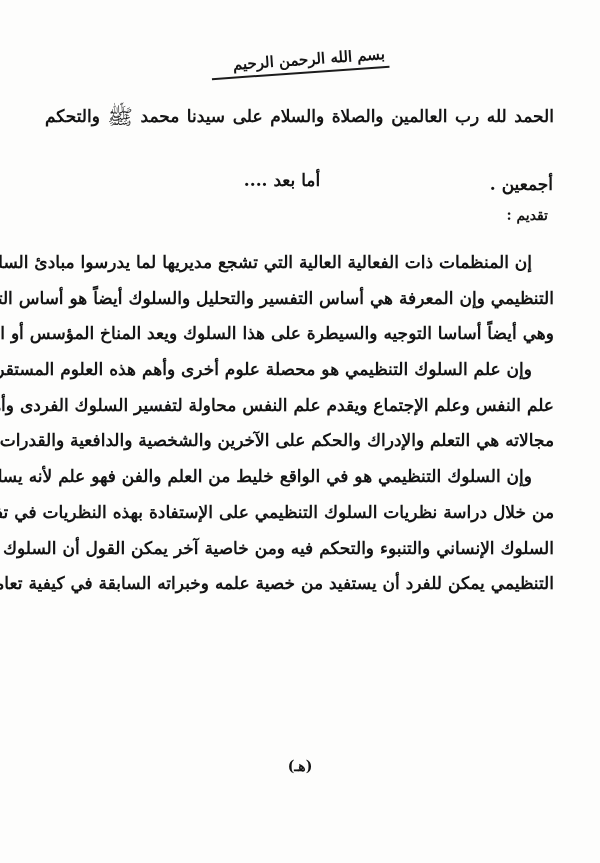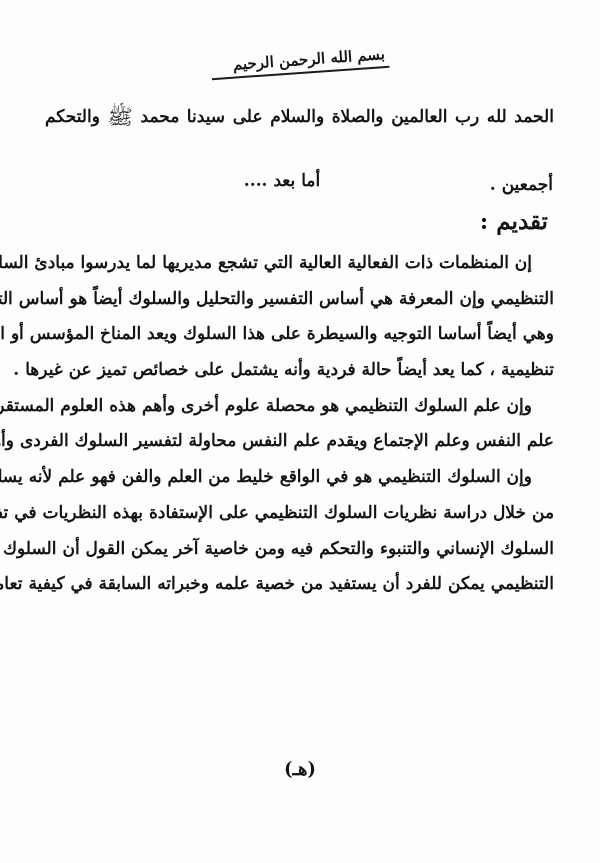--- a/index.html
+++ b/index.html
@@ -66,21 +66,21 @@
     text-align: center;
     font-size: 17px;
     font-weight: 600;
     margin-left: 8px;
   }
 
   
   .heading {
     top: 207px;
     right: 52px;
-    font-size: 23px;
+    font-size: 14px;
     font-weight: 700;
     letter-spacing: 0.5px;
   }
 
   
   .body-block {
     top: 245px;
     right: 46px;
     left: 45px;
     font-size: 17px;
@@ -99,21 +99,21 @@
   .line.end {
     text-align-last: right;
     -moz-text-align-last: right;
   }
 
   
   .page-number {
     top: 758px;
     left: 0; right: 0;
     text-align: center;
-    font-size: 18px;
+    font-size: 14px;
     font-weight: 700;
   }
 </style>
 </head>
 <body>
 
 <div class="abs basmala-wrap">
   <span class="basmala">بسم الله الرحمن الرحيم</span>
 </div>
 
@@ -127,24 +127,24 @@
 
 <div class="abs amma-baad">أما بعد ....</div>
 
 <div class="abs heading">تقديم :</div>
 
 <div class="abs body-block">
 
   <div class="line indent">إن المنظمات ذات الفعالية العالية التي تشجع مديريها لما يدرسوا مبادئ السلوك</div>
   <div class="line">التنظيمي وإن المعرفة هي أساس التفسير والتحليل والسلوك أيضاً هو أساس التنبؤية</div>
   <div class="line">وهي أيضاً أساسا التوجيه والسيطرة على هذا السلوك ويعد المناخ المؤسس أو التنظيمي</div>
-  <div class="line end">تنظيمية ، كما يعد أيضاً حالة فردية وأنه يشتمل على خصائص تميز عن غيرها .</div>
 
   <div class="line indent">وإن علم السلوك التنظيمي هو محصلة علوم أخرى وأهم هذه العلوم المستقرة هو</div>
   <div class="line">علم النفس وعلم الإجتماع ويقدم علم النفس محاولة لتفسير السلوك الفردى وأهم</div>
+  <div class="line">مجالاته هي التعلم والإدراك والحكم على الآخرين والشخصية والدافعية والقدرات</div>
 
   <div class="line indent">وإن السلوك التنظيمي هو في الواقع خليط من العلم والفن فهو علم لأنه يساعد</div>
   <div class="line">من خلال دراسة نظريات السلوك التنظيمي على الإستفادة بهذه النظريات في تفسير</div>
   <div class="line">السلوك الإنساني والتنبوء والتحكم فيه ومن خاصية آخر يمكن القول أن السلوك</div>
   <div class="line">التنظيمي يمكن للفرد أن يستفيد من خصية علمه وخبراته السابقة في كيفية تعامله مع</div>
 </div>
 
 <div class="abs page-number">(هـ)</div>
 
 </body></html>

